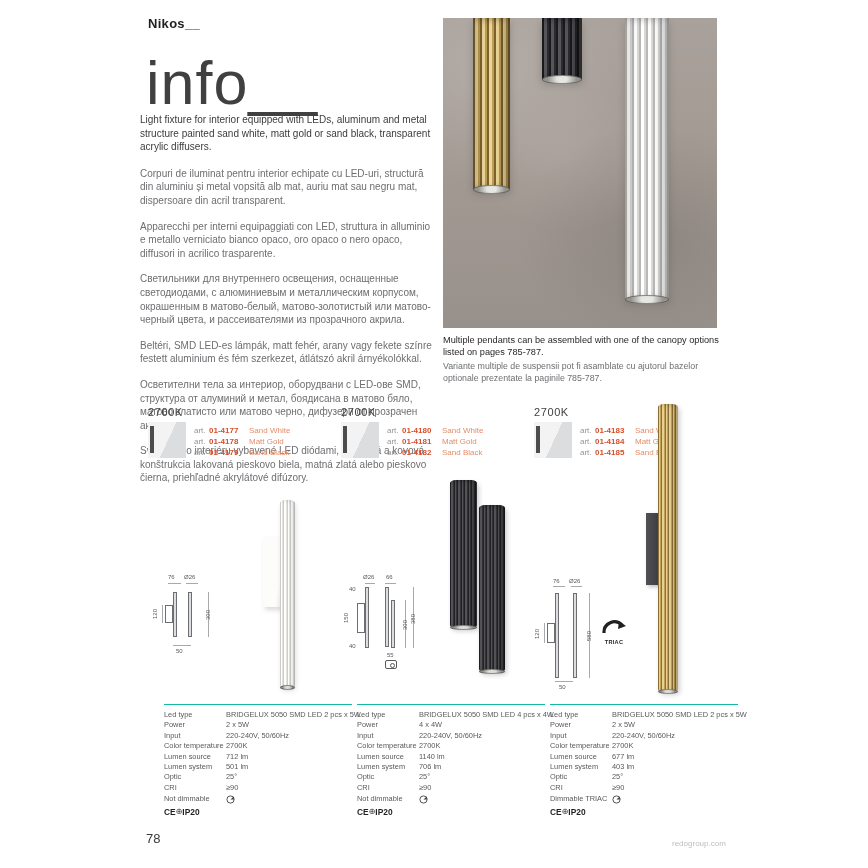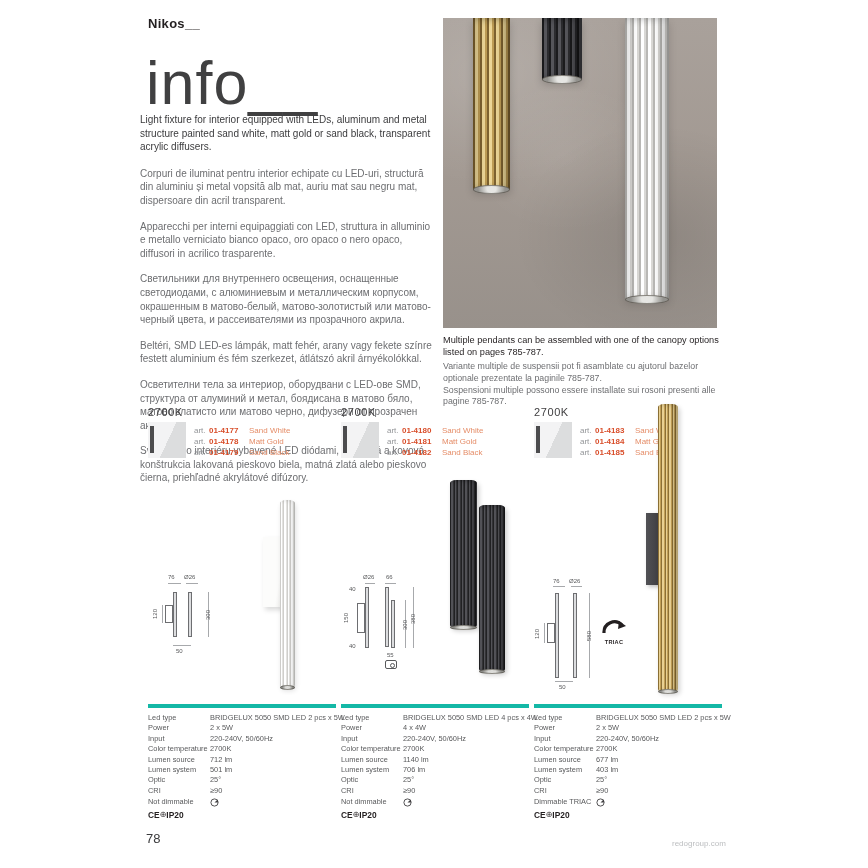--- a/index.html
+++ b/index.html
@@ -70,21 +70,21 @@
     box-shadow:inset -3px 0 4px rgba(0,0,0,.14), 1px 3px 5px rgba(0,0,0,.12)}
   .rt-black{background:repeating-linear-gradient(90deg,#212123 0 1px,#525257 1px 2.5px,#333336 2.5px 3.5px);
     box-shadow:inset -4px 0 5px rgba(0,0,0,.45), 2px 3px 5px rgba(0,0,0,.2)}
   .rt-gold{background:repeating-linear-gradient(90deg,#8c7036 0 1px,#e9d193 1px 2.5px,#c2a057 2.5px 3.5px);
     box-shadow:inset -4px 0 5px rgba(0,0,0,.25), 2px 3px 5px rgba(0,0,0,.18)}
   .rcap{position:absolute;left:0;bottom:-2px;width:100%;height:5px;border-radius:50%;
     background:radial-gradient(circle at 50% 40%, #dcdcd9 30%, #8e8e8a 75%);border:.5px solid rgba(60,55,45,.5);box-sizing:border-box}
   .rbracket{position:absolute;background:linear-gradient(90deg,#515155,#3c3c40);box-shadow:2px 2px 4px rgba(0,0,0,.25)}
 
   
-  .specs{position:absolute;left:0;top:296px;width:188px;border-top:4px solid #14b8a6;padding-top:5px;
+  .specs{position:absolute;left:16px;top:296px;width:188px;border-top:1px solid #14b8a6;padding-top:5px;
     font-size:7.4px;color:#58595b}
   .spec-row{display:flex;line-height:10.4px}
   .spec-label{width:62px;flex-shrink:0}
   .spec-value{white-space:nowrap}
   .dim-row{display:flex;align-items:center;margin-top:1px;line-height:10.4px}
   .dim-row .spec-label{width:62px}
   .dimmer-icon{display:inline-block}
   .certs{margin-top:2px;display:flex;align-items:center;gap:0;font-weight:bold;color:#231f20;font-size:8.4px}
   .certs .sym{font-size:8px;font-weight:normal}
 
@@ -115,21 +115,20 @@
       <span class="pcap"></span>
     </div>
   <div class="ptube pt-white">
       <span class="pcap"></span>
     </div>
 </div>
 
 <div class="abs caption">
   <p class="bold">Multiple pendants can be assembled with one of the canopy options listed on pages 785-787.</p>
   <p>Variante multiple de suspensii pot fi asamblate cu ajutorul bazelor optionale prezentate la paginile 785-787.</p>
-  <p>Sospensioni multiple possono essere installate sui rosoni presenti alle pagine 785-787.</p>
 </div>
 
 <div class="col col1">
   <div class="temp">2700K</div>
   <div class="thumb">
       <span class="tbar"></span>
     </div>
   <div class="articles">
     <div class="art-row">
       <span class="art-prefix">art.</span>

